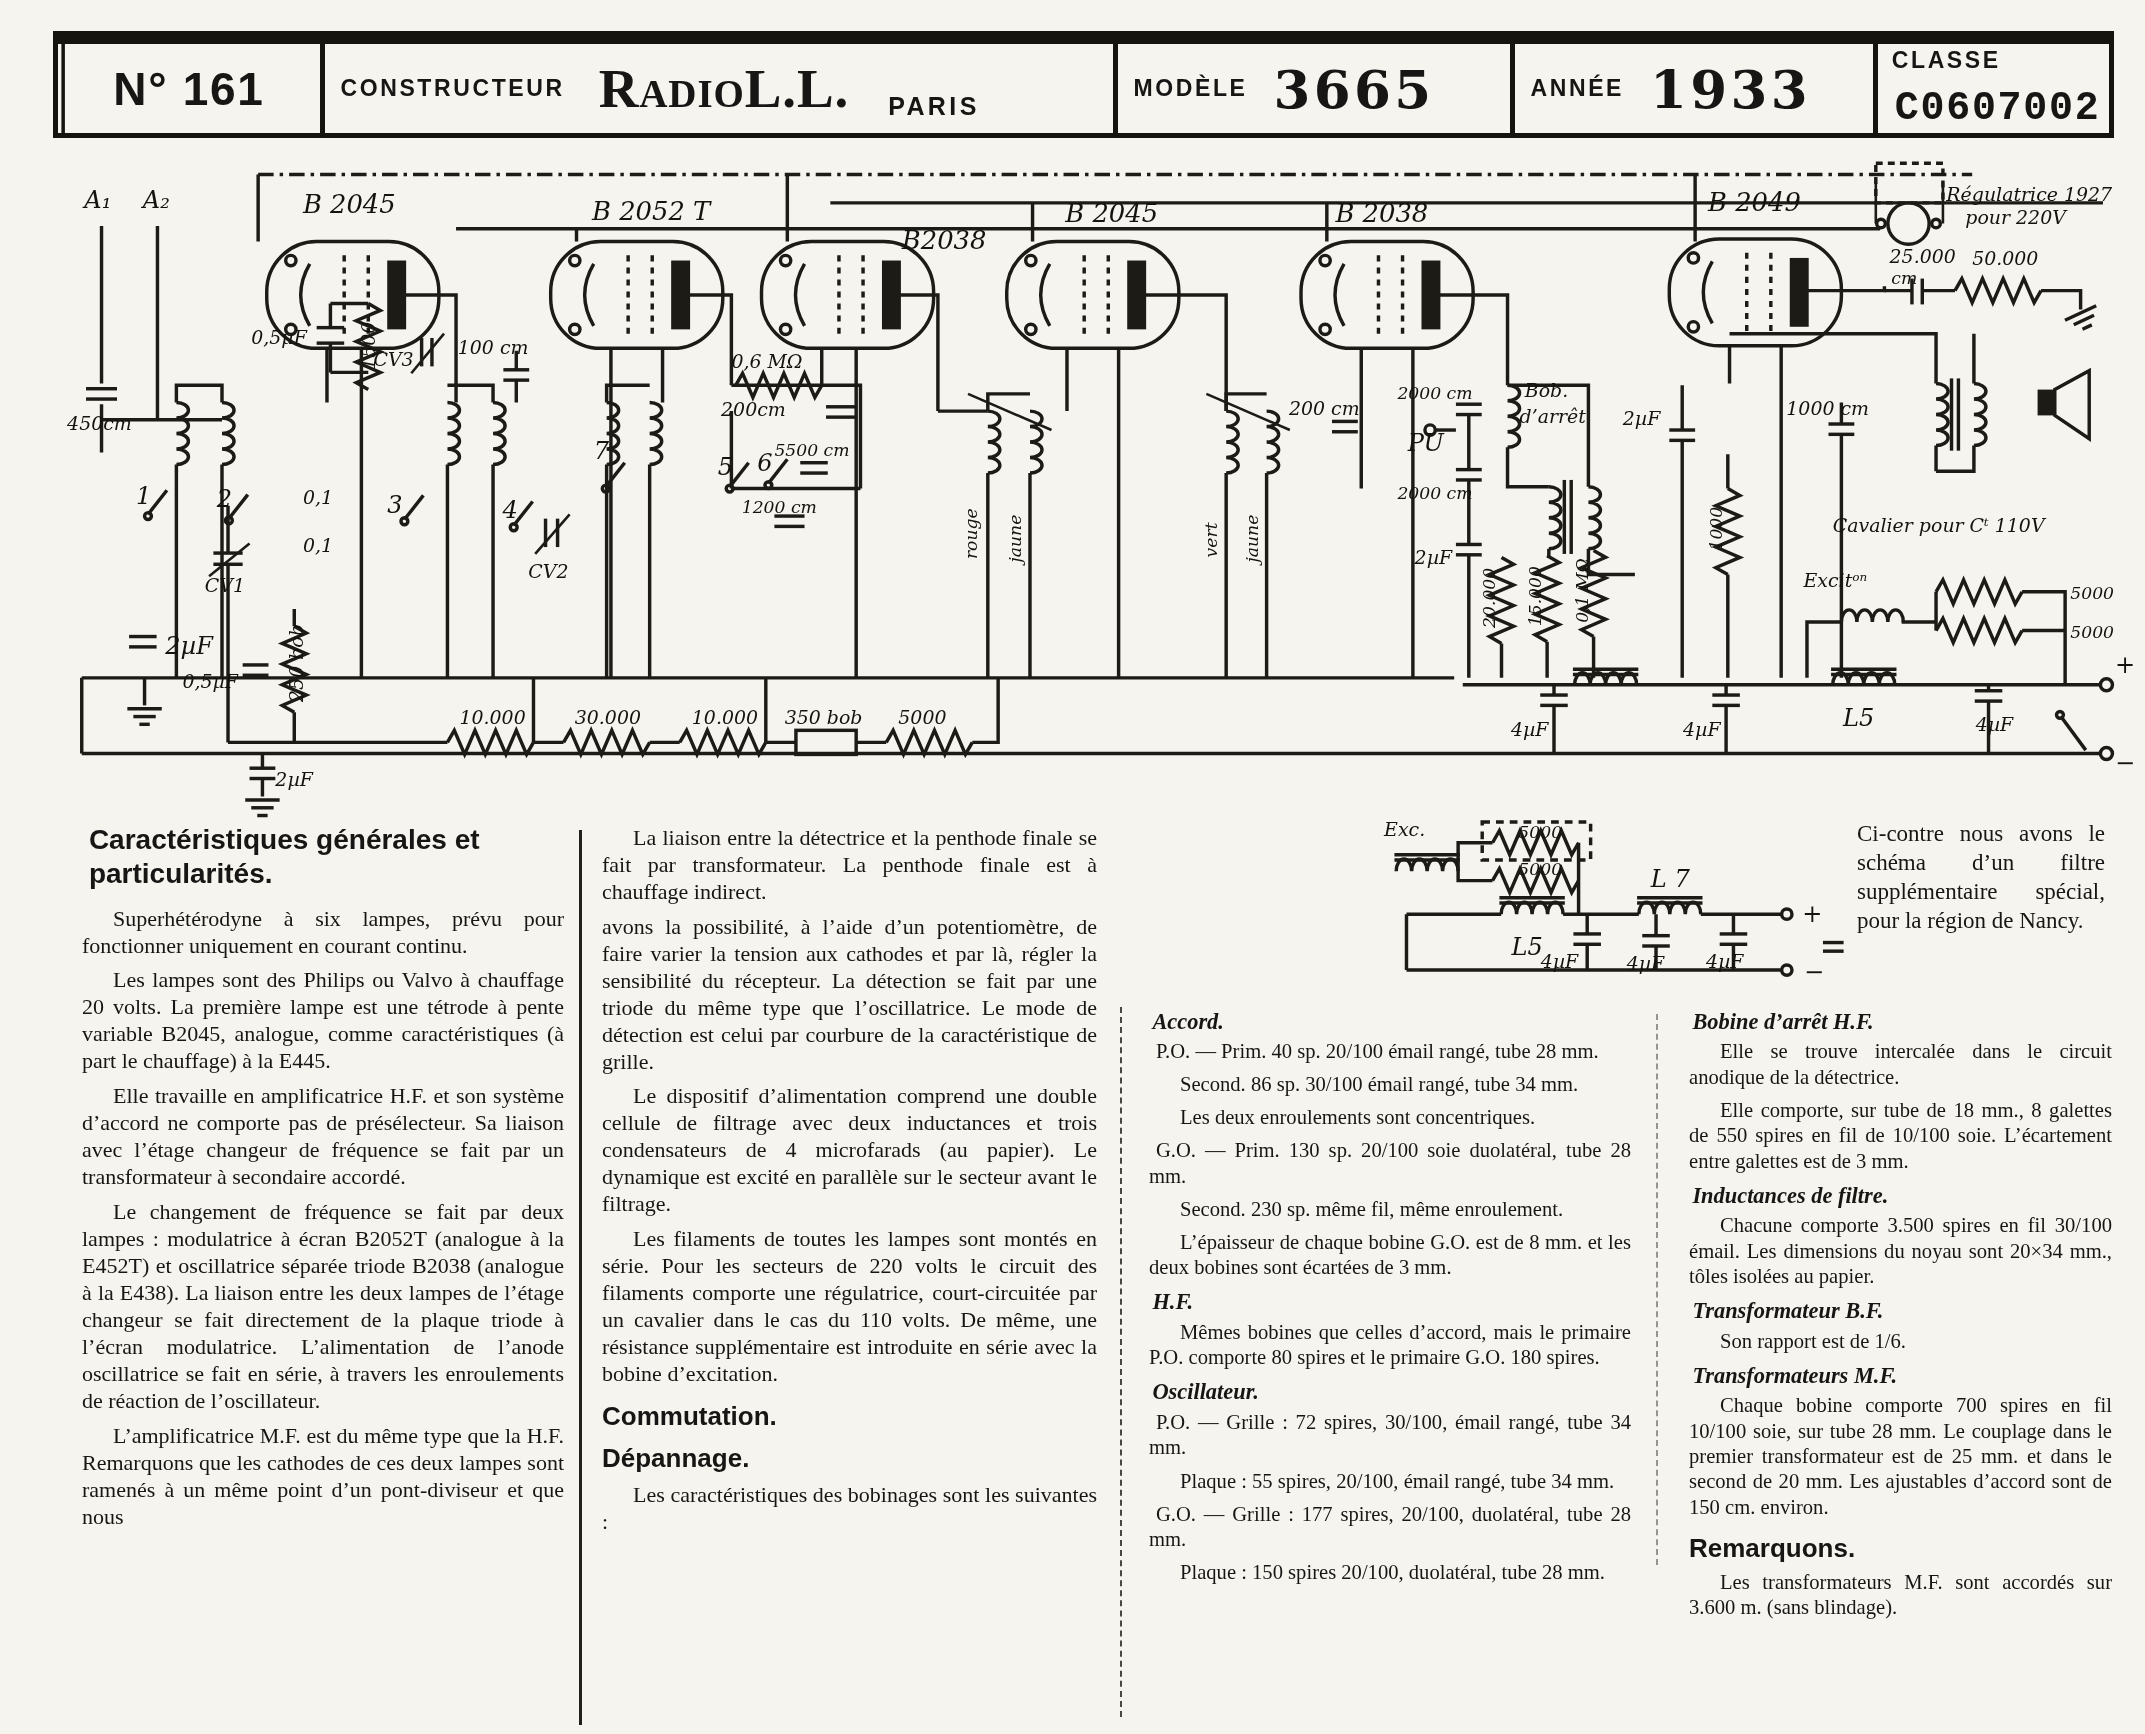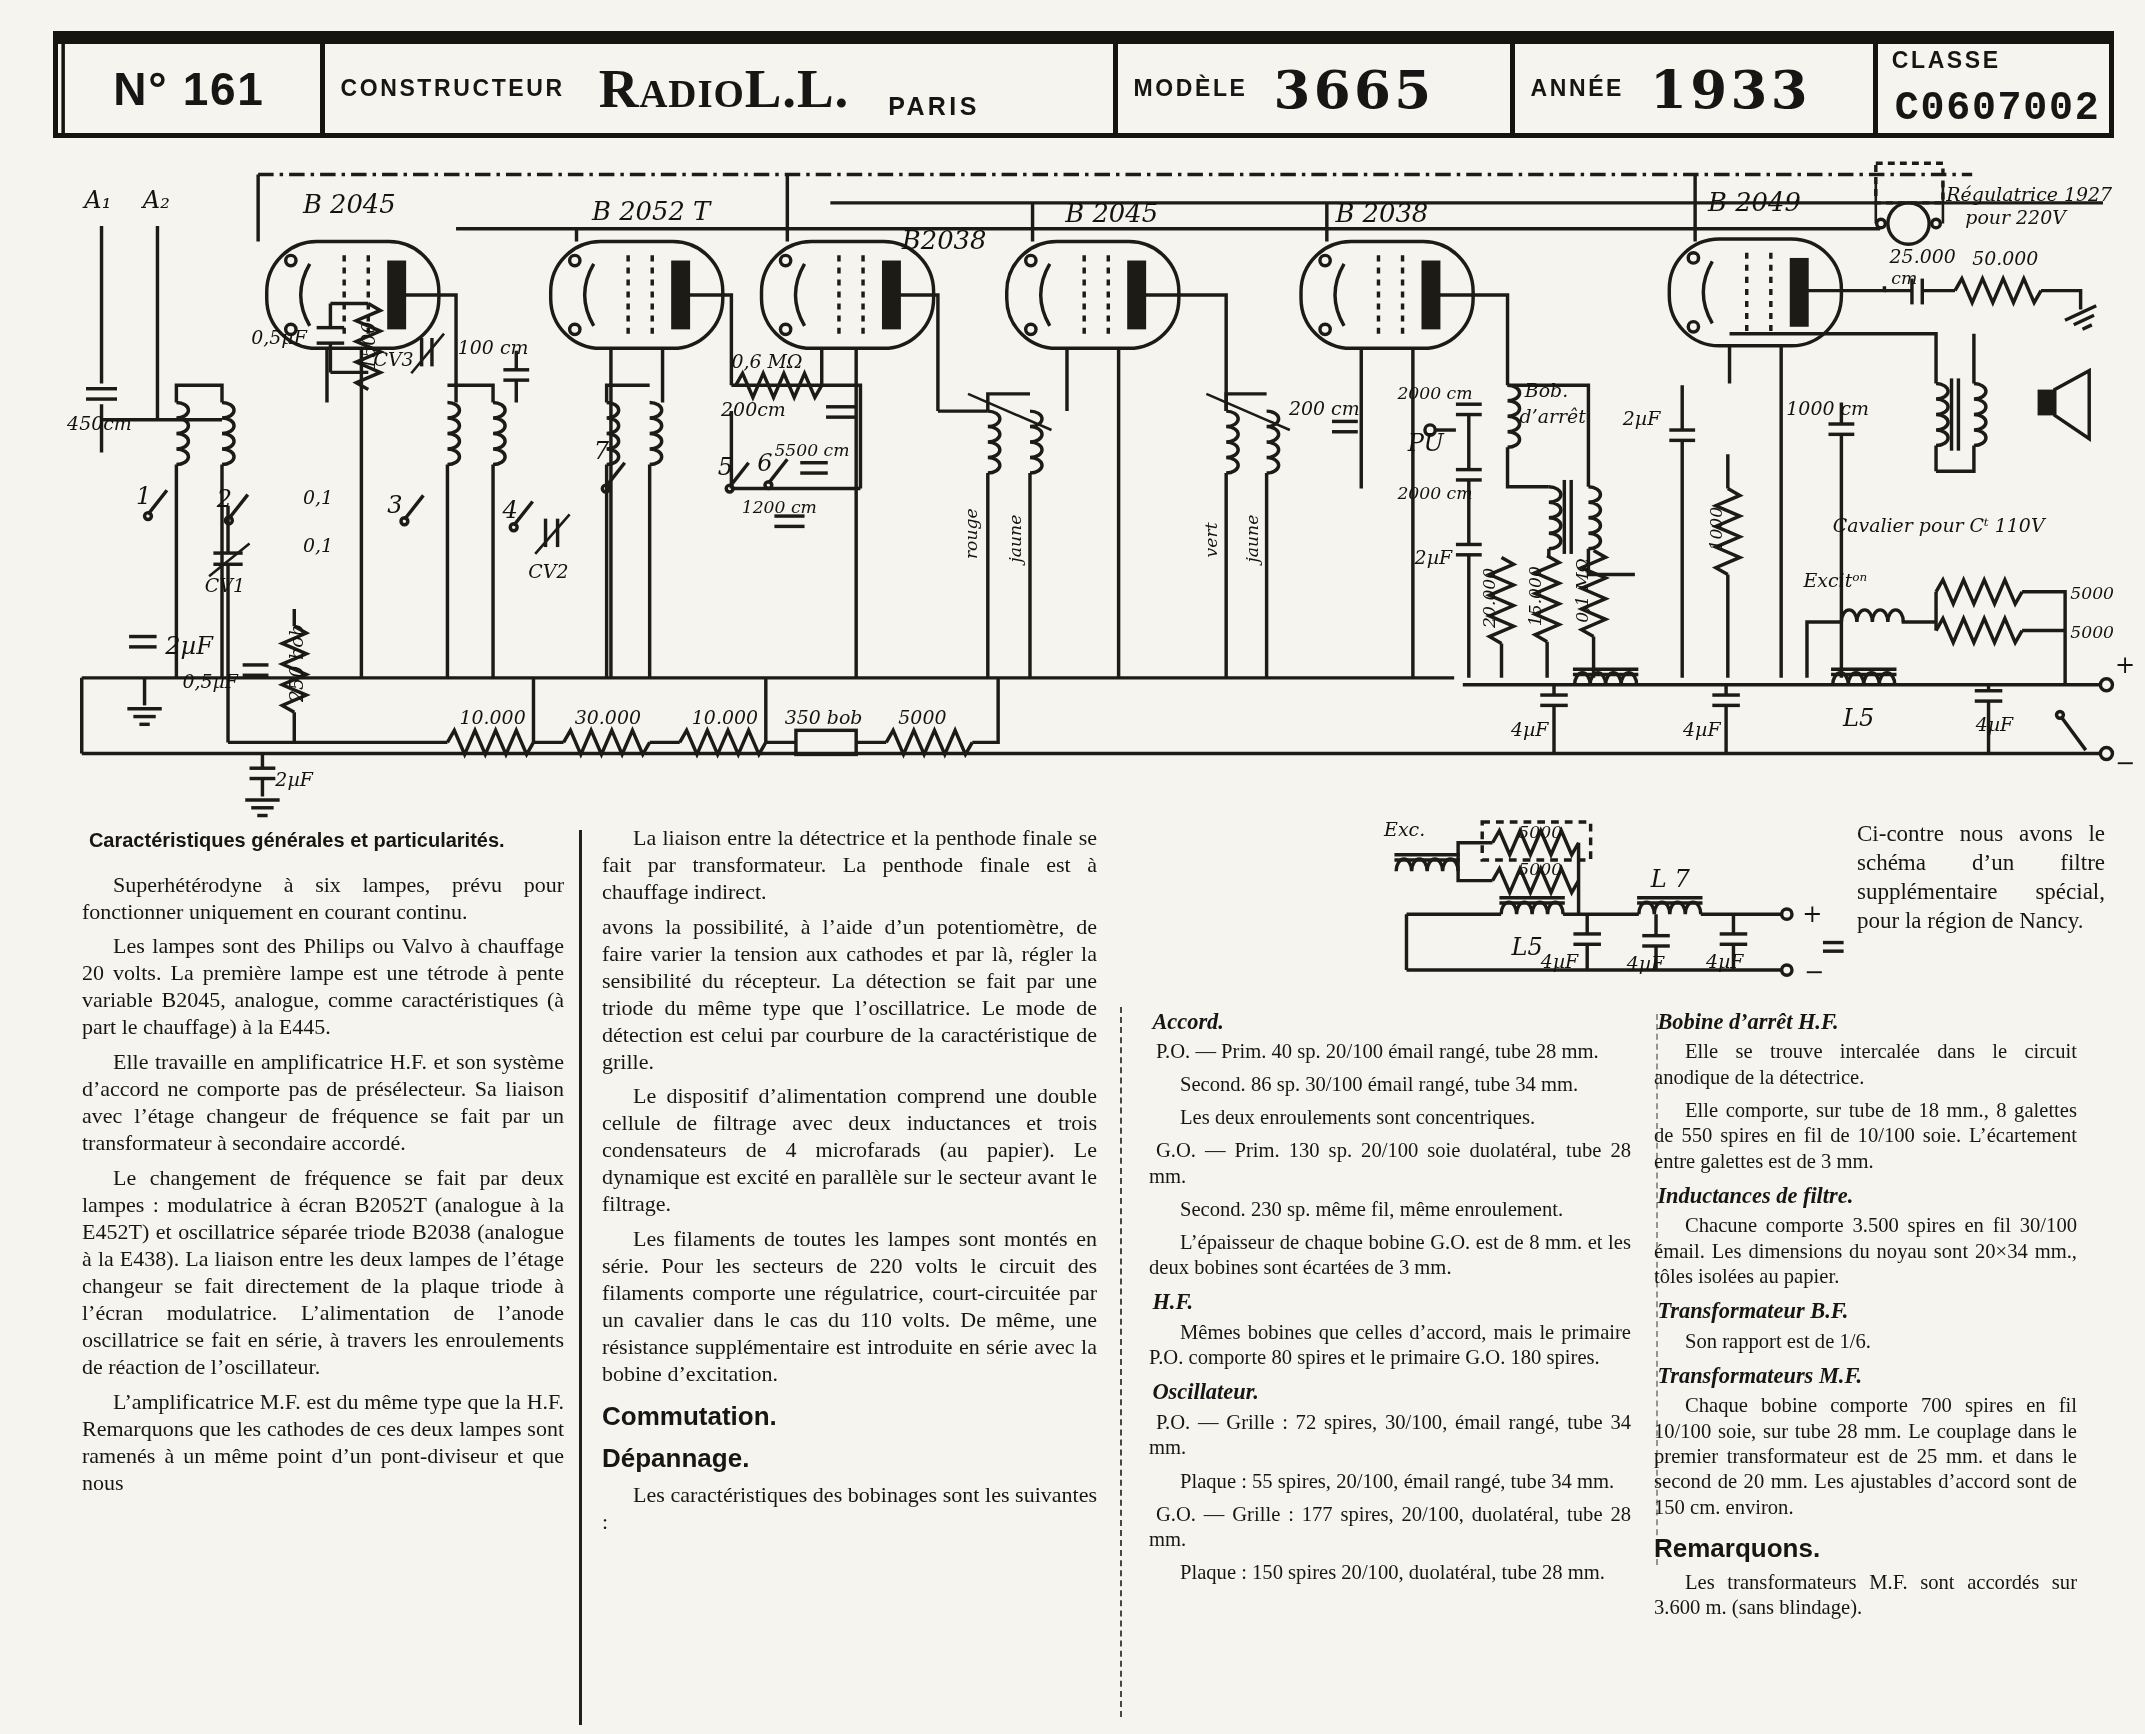--- a/index.html
+++ b/index.html
@@ -28,21 +28,21 @@
   svg .gdash{stroke-dasharray:7 7;stroke-width:4;}
   svg .lbl{stroke:none;fill:#14130f;font-family:"DejaVu Serif",serif;font-style:italic;font-size:22px;}
   svg .tl{font-size:30px;}
   svg .sm{font-size:20px;}
   svg .bg{font-size:28px;}
   
   .col{position:absolute;text-align:justify;}
   .c12{font-size:22px;line-height:27px;}
   .c34{font-size:20.6px;line-height:25.4px;}
   .para{margin:0 0 7.7px 0;text-indent:31px;}
-  .colhead{font-family:"Liberation Sans",sans-serif;font-weight:bold;font-size:20px;line-height:34px;
+  .colhead{font-family:"Liberation Sans",sans-serif;font-weight:bold;font-size:28px;line-height:34px;
            text-indent:0;margin:0 0 13.8px 0;text-align:left;padding-left:6.9px;}
   .midhead{font-family:"Liberation Sans",sans-serif;font-weight:bold;font-size:26px;margin:15.5px 0 8.6px 0;text-indent:0;text-align:left;}
   .subhead{font-style:italic;font-weight:bold;font-size:22.4px;margin:8.6px 0 5.2px 0;text-indent:3.4px;text-align:left;}
   .rule-solid{border-left:3.4px solid #21201a;width:0;}
   .rule-dash{border-left:2.6px dashed #4a473f;width:0;}
   .caption{font-size:23px;line-height:29px;text-align:justify;}
 </style>
 </head>
 <body>
 
@@ -425,21 +425,21 @@
   <p class="para">L’épaisseur de chaque bobine G.O. est de 8 mm. et les deux bobines sont écartées de 3 mm.</p>
   <div class="subhead">H.F.</div>
   <p class="para">Mêmes bobines que celles d’accord, mais le primaire P.O. comporte 80 spires et le primaire G.O. 180 spires.</p>
   <div class="subhead">Oscillateur.</div>
   <p class="para" style="text-indent:6.9px;">P.O. — Grille : 72 spires, 30/100, émail rangé, tube 34 mm.</p>
   <p class="para">Plaque : 55 spires, 20/100, émail rangé, tube 34 mm.</p>
   <p class="para" style="text-indent:6.9px;">G.O. — Grille : 177 spires, 20/100, duolatéral, tube 28 mm.</p>
   <p class="para">Plaque : 150 spires 20/100, duolatéral, tube 28 mm.</p>
 </div>
 
-<div class="col c34" style="left:1654px;top:1000px;width:423px;">
+<div class="col c34" style="left:1689px;top:1000px;width:423px;">
   <div class="subhead">Bobine d’arrêt H.F.</div>
   <p class="para">Elle se trouve intercalée dans le circuit anodique de la détectrice.</p>
   <p class="para">Elle comporte, sur tube de 18 mm., 8 galettes de 550 spires en fil de 10/100 soie. L’écartement entre galettes est de 3 mm.</p>
   <div class="subhead">Inductances de filtre.</div>
   <p class="para">Chacune comporte 3.500 spires en fil 30/100 émail. Les dimensions du noyau sont 20×34 mm., tôles isolées au papier.</p>
   <div class="subhead">Transformateur B.F.</div>
   <p class="para">Son rapport est de 1/6.</p>
   <div class="subhead">Transformateurs M.F.</div>
   <p class="para">Chaque bobine comporte 700 spires en fil 10/100 soie, sur tube 28 mm. Le couplage dans le premier transformateur est de 25 mm. et dans le second de 20 mm. Les ajustables d’accord sont de 150 cm. environ.</p>
   <div class="midhead">Remarquons.</div>

